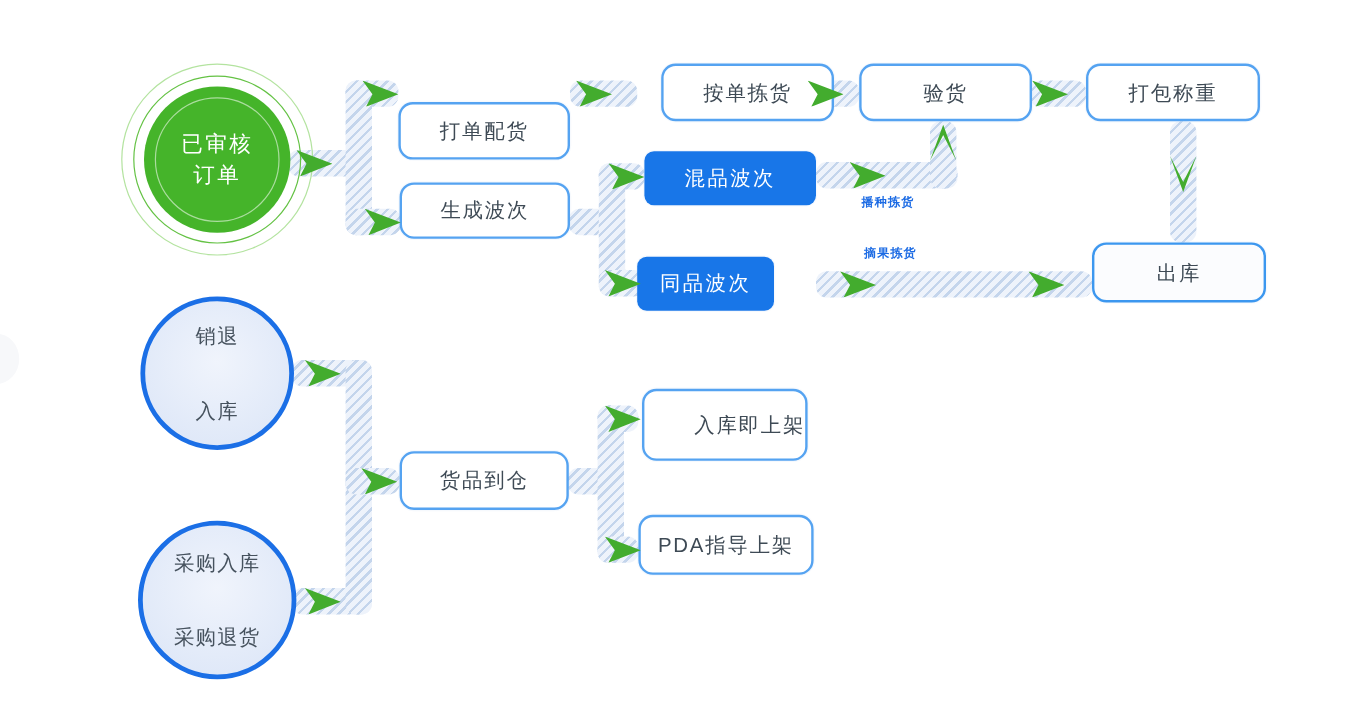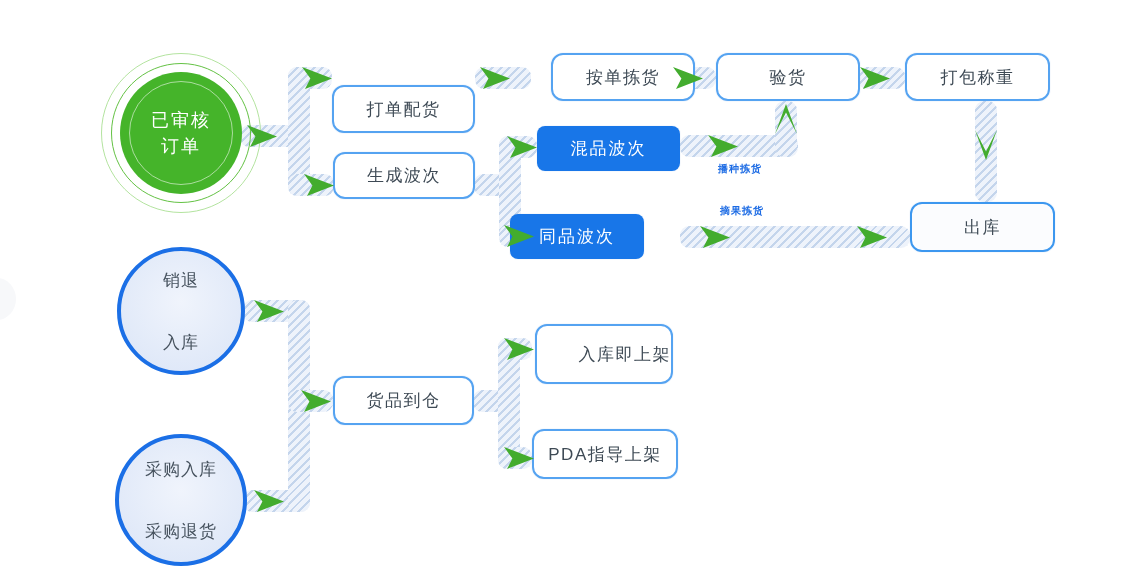--- a/index.html
+++ b/index.html
@@ -153,21 +153,21 @@
   </div>
   <div class="node" style="left:905px;top:53px;width:145px;height:48px;">
     <span>打包称重</span>
   </div>
   <div class="node" style="left:333px;top:152px;width:142px;height:47px;">
     <span>生成波次</span>
   </div>
   <div class="node primary" style="left:537px;top:126px;width:143px;height:45px;">
     <span>混品波次</span>
   </div>
-  <div class="node primary" style="left:510px;top:214px;width:134px;height:45px;">
+  <div class="node primary" style="left:531px;top:214px;width:114px;height:45px;">
     <span>同品波次</span>
   </div>
   <div class="node outbound" style="left:910px;top:202px;width:145px;height:50px;">
     <span>出库</span>
   </div>
 
   <div class="edge-label" style="left:718px;top:162px;">播种拣货</div>
   <div class="edge-label" style="left:720px;top:204px;">摘果拣货</div>
 
   <div class="blue-circle" style="left:117px;top:247px;width:128px;height:128px;">

